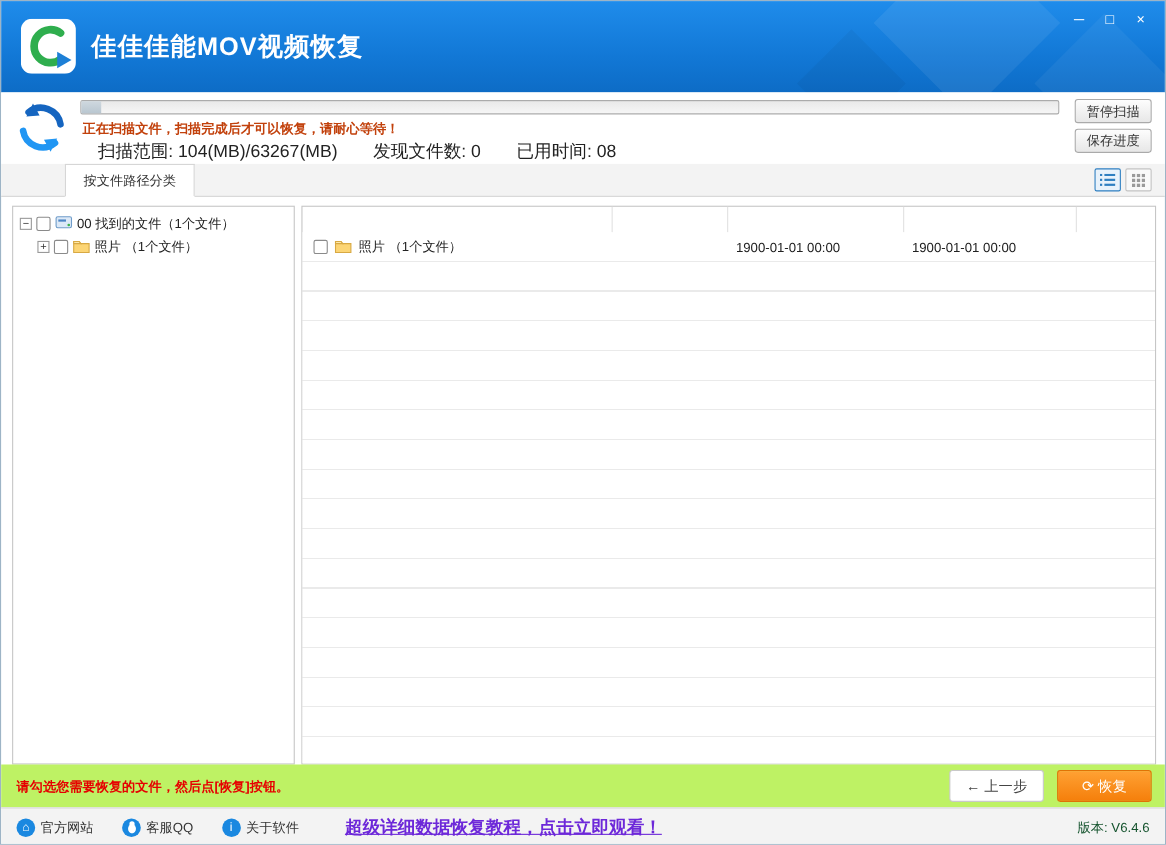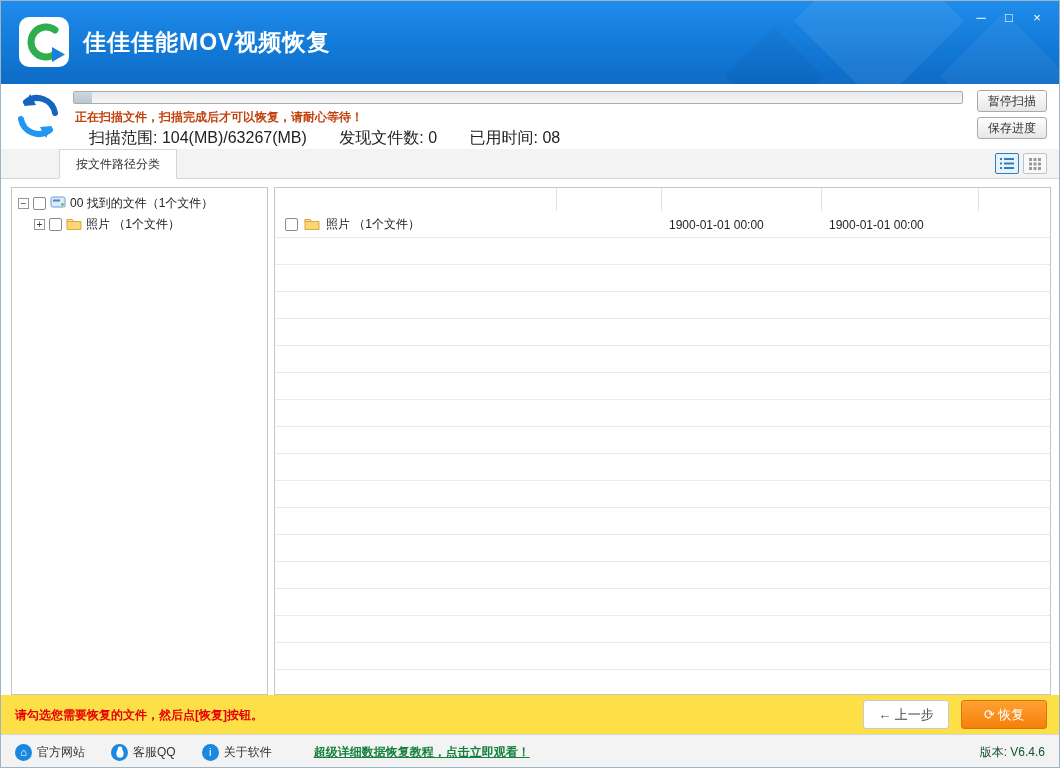--- a/index.html
+++ b/index.html
@@ -63,36 +63,36 @@
            background:repeating-linear-gradient(to bottom,#ffffff 0 26px,#eaeaea 26px 27px); }
   .vline { position:absolute; top:0; bottom:0; width:1px; background:#e2e2e2; pointer-events:none; }
   .vl1 { left:281px; } .vl2 { left:386px; } .vl3 { left:546px; } .vl4 { left:703px; }
   .c-name { width:281px; padding-left:10px; display:flex; align-items:center; gap:6px; overflow:hidden; }
   .c-size { width:105px; padding-left:8px; }
   .c-created { width:160px; padding-left:8px; }
   .c-modified { width:157px; padding-left:8px; }
   .trow { display:flex; align-items:center; height:27px; font-size:12px; color:#222; cursor:default; }
 
   
-  .actionbar { position:absolute; top:694px; left:0; right:0; height:39px; background:#fde047; }
+  .actionbar { position:absolute; top:694px; left:0; right:0; height:39px; background:#bef264; }
   .hint { position:absolute; left:14px; top:12px; color:#e60000; font-size:12px; font-weight:bold; }
   .btn-prev { position:absolute; right:110px; top:5px; width:86px; height:29px; background:#fff;
               border:1px solid #c9c9c9; border-radius:3px; font-size:13px; color:#444; cursor:pointer;
               font-family:inherit; }
   .btn-recover { position:absolute; right:12px; top:5px; width:86px; height:29px;
                  background:linear-gradient(180deg,#ffa133,#f57f0b); border:1px solid #e07305; border-radius:3px;
                  font-size:13px; color:#fff; font-weight:normal; cursor:pointer; font-family:inherit; }
 
   
   .footer { position:absolute; top:733px; left:0; right:0; height:35px; background:#f3f3f3;
             border-top:1px solid #d6d6d6; display:flex; align-items:center; padding:0 14px; }
   .flink { display:flex; align-items:center; gap:5px; margin-right:26px; cursor:pointer; color:#333; font-size:12px; }
   .circle-icon { width:17px; height:17px; border-radius:50%; background:#1a88e0; color:#fff; display:flex;
                  align-items:center; justify-content:center; font-size:11px; line-height:17px; }
-  .tutorial { margin-left:16px; color:#15803d; font-weight:bold; text-decoration:underline; cursor:pointer; font-size:12px; }
+  .tutorial { margin-left:16px; color:#6d28d9; font-weight:bold; text-decoration:underline; cursor:pointer; font-size:16px; }
   .version { margin-left:auto; color:#14532d; font-size:12px; }
 </style>
 </head>
 <body>
 
 <div class="window">
 
   <div class="titlebar">
     <div class="deco d1"></div>
     <div class="deco d2"></div>

